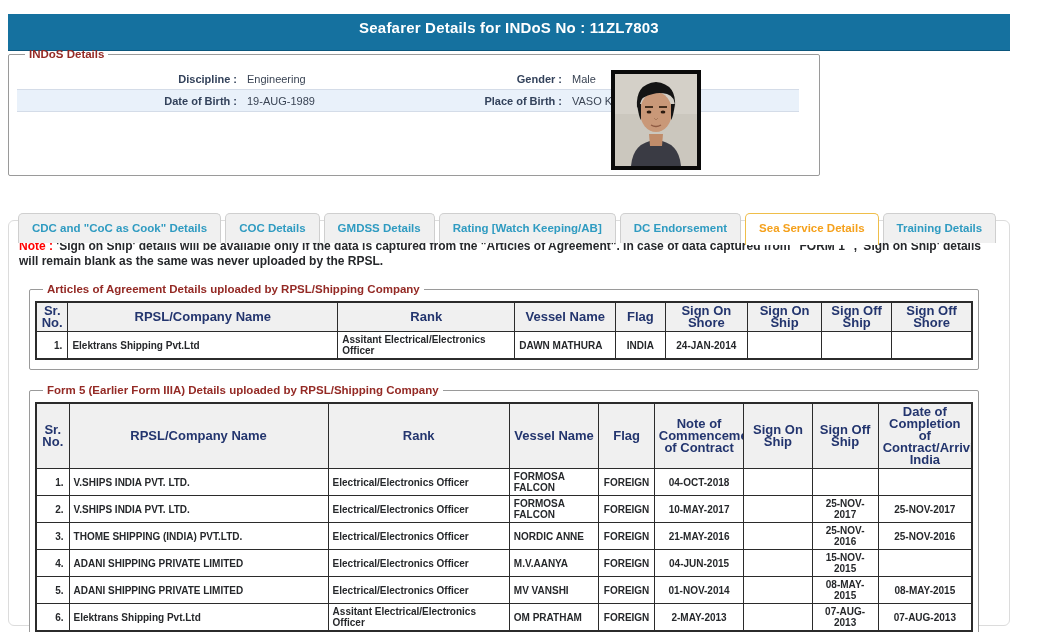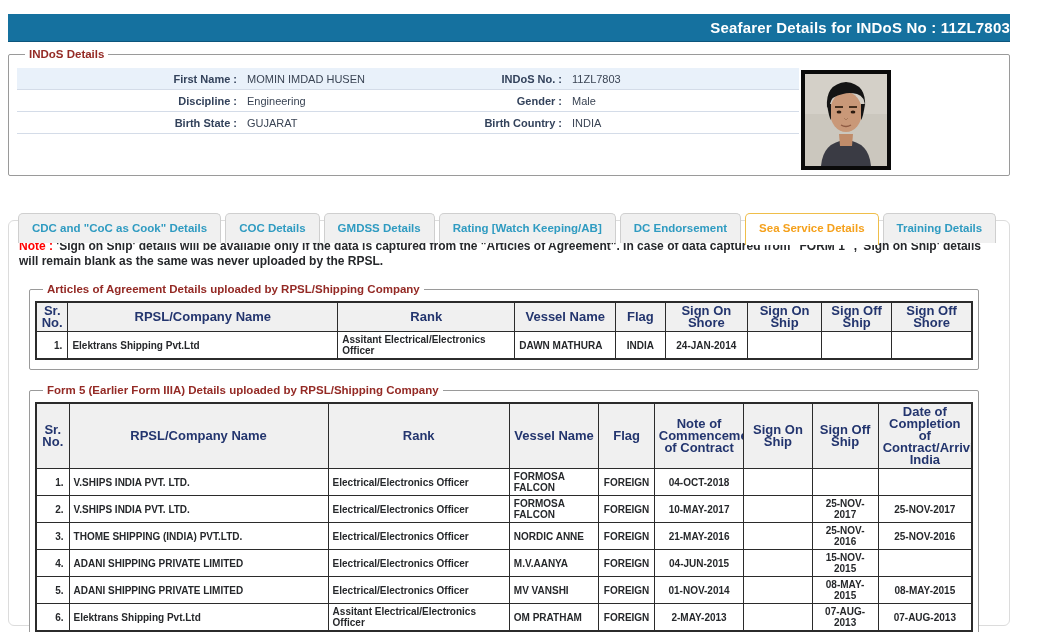--- a/index.html
+++ b/index.html
@@ -4,34 +4,34 @@
 <style>
   * { margin:0; padding:0; box-sizing:border-box; }
   html,body { background:#fff; }
   body {
     width:1053px; height:632px;
     font-family:"Liberation Sans", sans-serif;
     color:#26282B; position:relative; overflow:hidden;
   }
   
   .title-bar {
-    position:absolute; left:8px; top:14px; width:1002px; height:28px;
+    position:absolute; left:8px; top:14px; width:1002px; height:37px;
     background:#15719F; color:#fff; font-size:15px; font-weight:bold;
-    text-align:right; line-height:28px; letter-spacing:.2px;
+    text-align:center; line-height:28px; letter-spacing:.2px;
     border-bottom:1px solid #0C567C;
   }
   
   fieldset {
     border:1px solid #9a9a9a; border-radius:2px;
   }
   legend {
     color:#942A25; font-weight:bold; font-size:11.5px; padding:0 4px; margin-left:8px;
   }
   .indos-fs {
-    position:absolute; left:8px; top:48px; width:1002px; height:128px;
+    position:absolute; left:8px; top:48px; width:812px; height:128px;
     padding:4px 8px 8px 8px; background:#fff;
   }
   .indos-rows { width:782px; margin-top:4px; }
   .ifr { display:flex; height:22px; line-height:22px; font-size:11px;
          border-bottom:1px solid #D4DCE8; background:#fff; }
   .ifr.alt { background:#E9F1FA; }
   .il { font-weight:bold; color:#33425B; text-align:right; }
   .iv { color:#3A4454; padding-left:10px; white-space:nowrap; }
   .c1 { width:220px; } .c2 { width:235px; } .c3 { width:90px; } .c4 { flex:1; }
   .photo-frame {
@@ -70,37 +70,31 @@
   td.num { text-align:right; padding-right:5px; }
 </style>
 </head>
 <body>
 
 <div class="title-bar">Seafarer Details for INDoS No : 11ZL7803</div>
 
 <fieldset class="indos-fs">
   <legend>INDoS Details</legend>
   <div class="indos-rows">
-    <div class="ifr alt">
-      <span class="il c1">First Name :</span>
-      <span class="iv c2">MOMIN IMDAD HUSEN</span>
-      <span class="il c3">INDoS No. :</span>
-      <span class="iv c4">11ZL7803</span>
-    </div>
     <div class="ifr">
       <span class="il c1">Discipline :</span>
       <span class="iv c2">Engineering</span>
       <span class="il c3">Gender :</span>
       <span class="iv c4">Male</span>
     </div>
-    <div class="ifr">
-      <span class="il c1">Birth State :</span>
-      <span class="iv c2">GUJARAT</span>
-      <span class="il c3">Birth Country :</span>
-      <span class="iv c4">INDIA</span>
+    <div class="ifr alt">
+      <span class="il c1">Date of Birth :</span>
+      <span class="iv c2">19-AUG-1989</span>
+      <span class="il c3">Place of Birth :</span>
+      <span class="iv c4">VASO KHADA</span>
     </div>
   </div>
   <div class="photo-frame">
     <svg viewBox="0 0 82 92" preserveAspectRatio="none">
       <rect x="0" y="0" width="82" height="92" fill="#CBC7BE"></rect>
       <rect x="0" y="0" width="82" height="40" fill="#D4D0C8"></rect>
       <path d="M16 92 Q18 68 41 66 Q64 68 66 92 Z" fill="#3A3B44"></path>
       <path d="M34 60 L48 60 L47 72 L35 72 Z" fill="#C08C6A"></path>
       <ellipse cx="41" cy="38" rx="16" ry="20" fill="#C99878"></ellipse>
       <path d="M22 34 Q20 10 41 8 Q62 10 60 34 Q60 22 52 20 Q44 18 38 20 Q26 22 25 30 Q23 32 22 34 Z" fill="#141414"></path>

